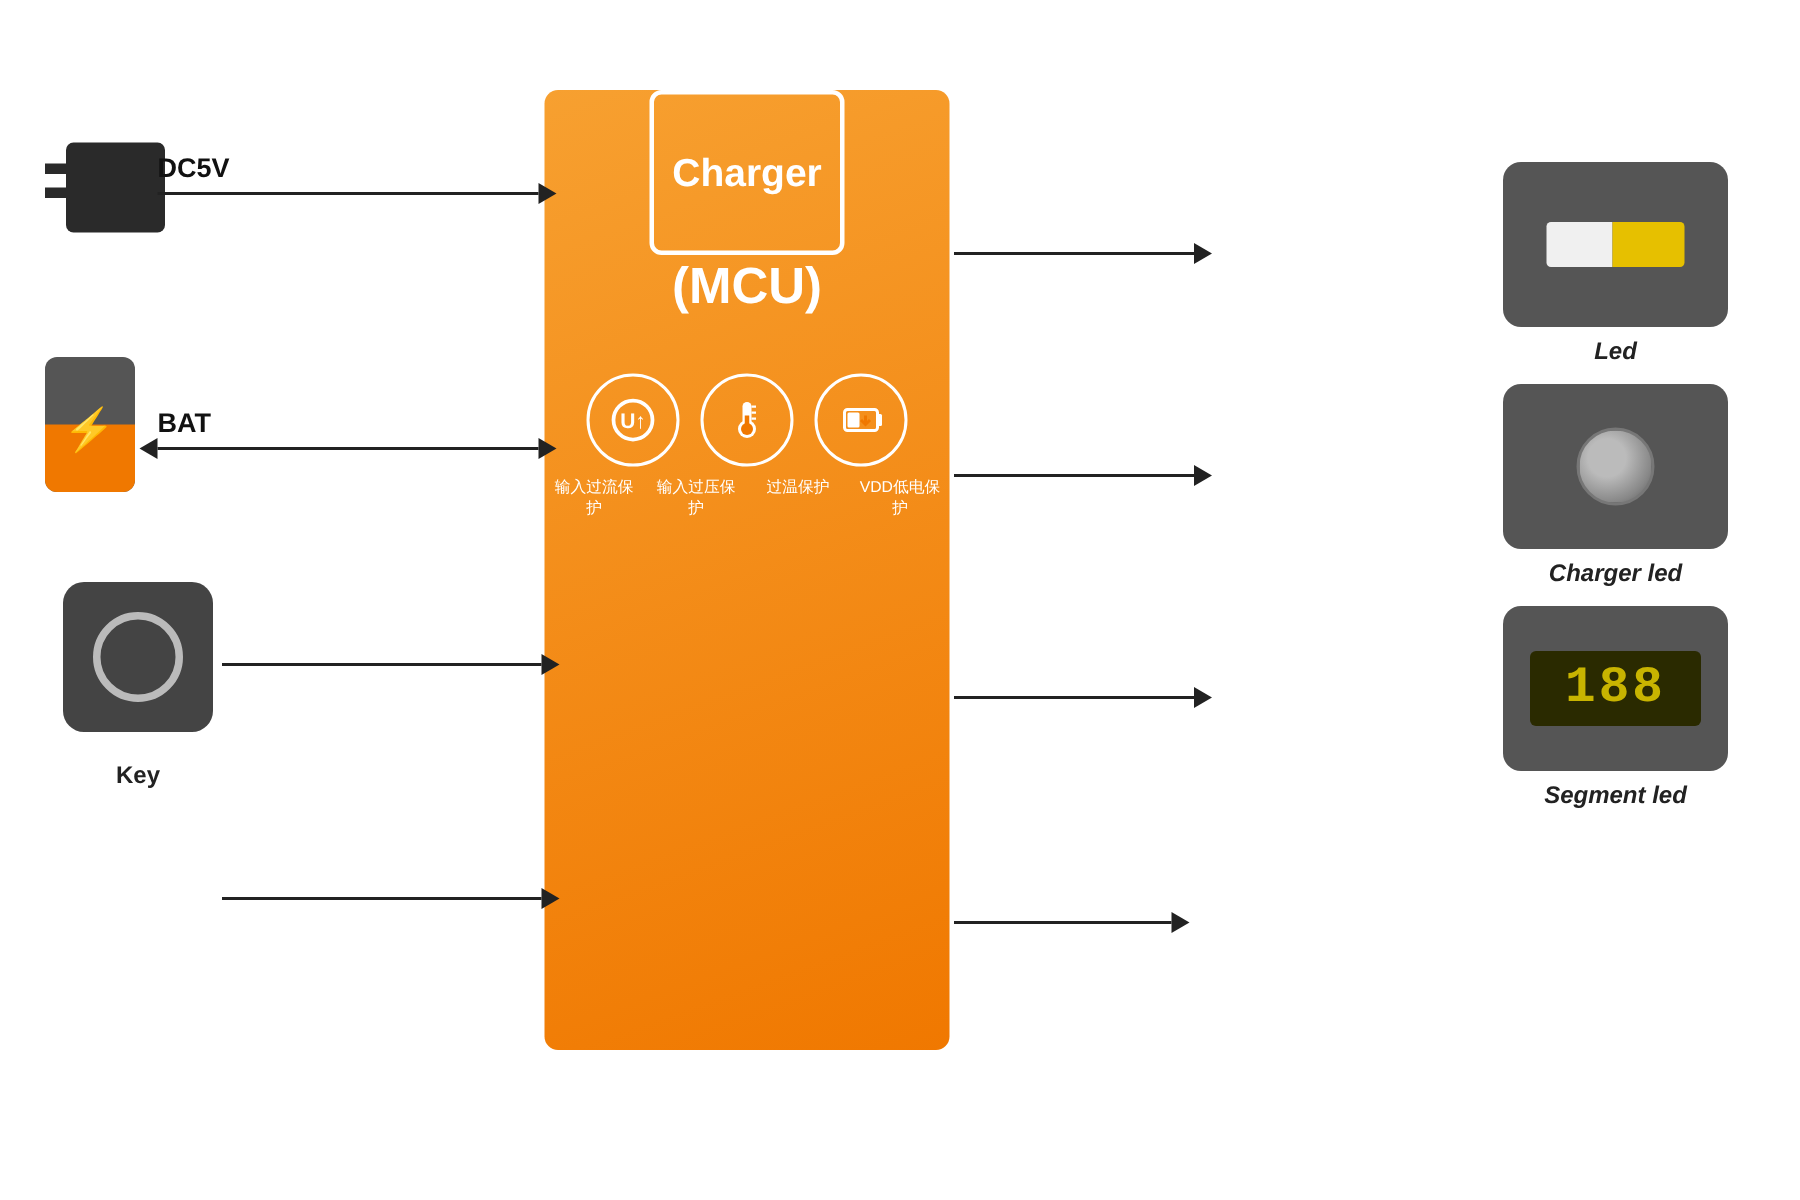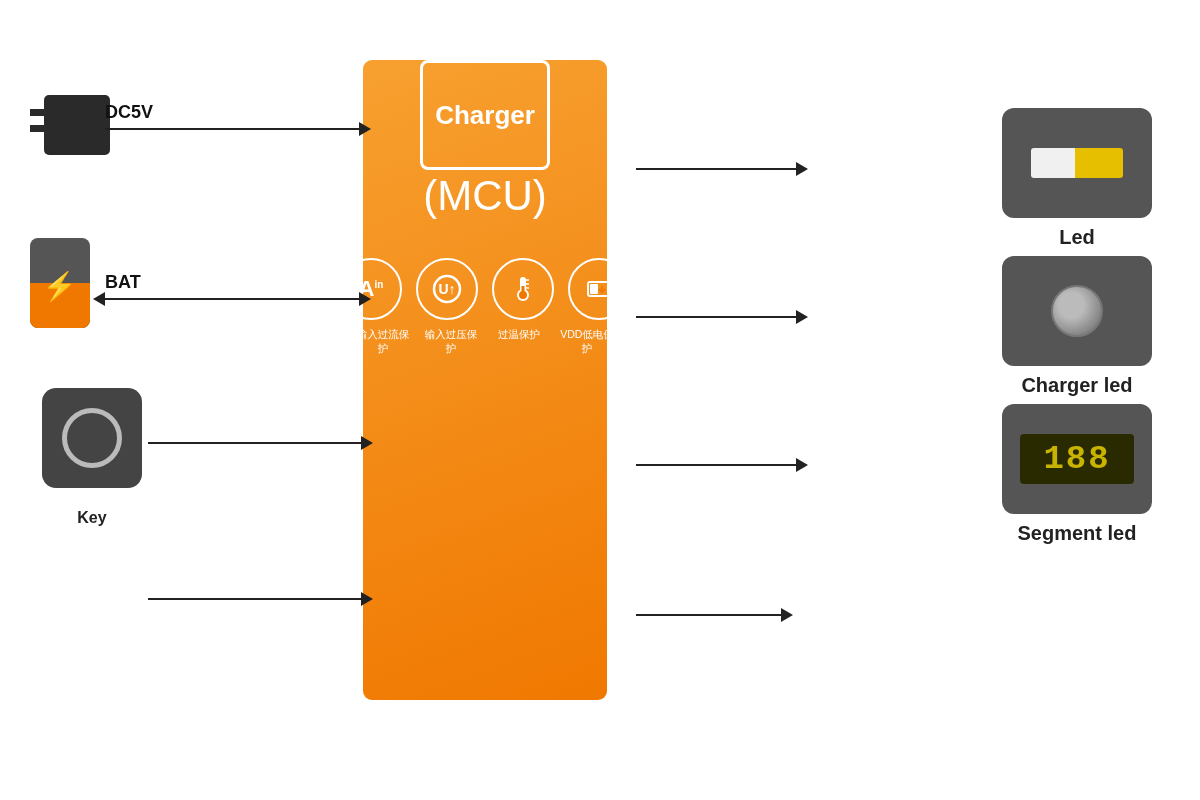--- a/index.html
+++ b/index.html
@@ -16,21 +16,21 @@
       width: 1200px;
       height: 800px;
       position: relative;
     }
 
     
     .mcu-block {
       position: absolute;
       left: 363px;
       top: 60px;
-      width: 244px;
+      width: 270px;
       height: 640px;
       background: linear-gradient(160deg, #f7a030 0%, #f07800 100%);
       border-radius: 9px;
       display: flex;
       flex-direction: column;
       align-items: center;
       justify-content: flex-start;
     }
 
     .charger-box {
@@ -54,22 +54,22 @@
       font-size: 52px;
       font-weight: 900;
       line-height: 1.1;
       text-align: center;
       margin-top: 28px;
       letter-spacing: -1px;
     }
 
     .mcu-sub {
       color: #fff;
-      font-size: 42px;
-      font-weight: 400;
+      font-size: 34px;
+      font-weight: 700;
       text-align: center;
       margin-top: 2px;
     }
 
     .protection-icons {
       display: flex;
       gap: 14px;
       margin-top: 38px;
       align-items: center;
       justify-content: center;
@@ -220,24 +220,25 @@
       background: #555;
       border-radius: 12px;
       display: flex;
       flex-direction: column;
       align-items: center;
       justify-content: center;
     }
 
     .right-label {
       margin-top: 8px;
-      font-size: 20px;
+      font-size: 16px;
       font-weight: 700;
       color: #222;
       text-align: center;
+      font-style: italic;
     }
 
     
     .led-visual {
       display: flex;
       align-items: center;
       gap: 0;
     }
 
     .led-white {
@@ -290,25 +291,20 @@
 <div class="diagram-container">
 
   <div class="mcu-block">
     <div class="charger-box">
       <span class="charger-label">Charger</span>
     </div>
     <div class="mcu-sub">(MCU)</div>
 
     <div class="protection-icons">
 
-      <div class="prot-circle">
-        <div class="prot-inner">
-          <span style="font-size:22px;font-weight:900;line-height:1;">A<sup style="font-size:10px;">in</sup></span>
-        </div>
-      </div>
 
       <div class="prot-circle">
         <div class="prot-inner">
           <svg width="32" height="32" viewBox="0 0 32 32">
             <circle cx="16" cy="16" r="13" fill="none" stroke="white" stroke-width="2.5"></circle>
             <text x="16" y="21" text-anchor="middle" font-size="14" font-weight="bold" fill="white">U↑</text>
           </svg>
         </div>
       </div>
 

